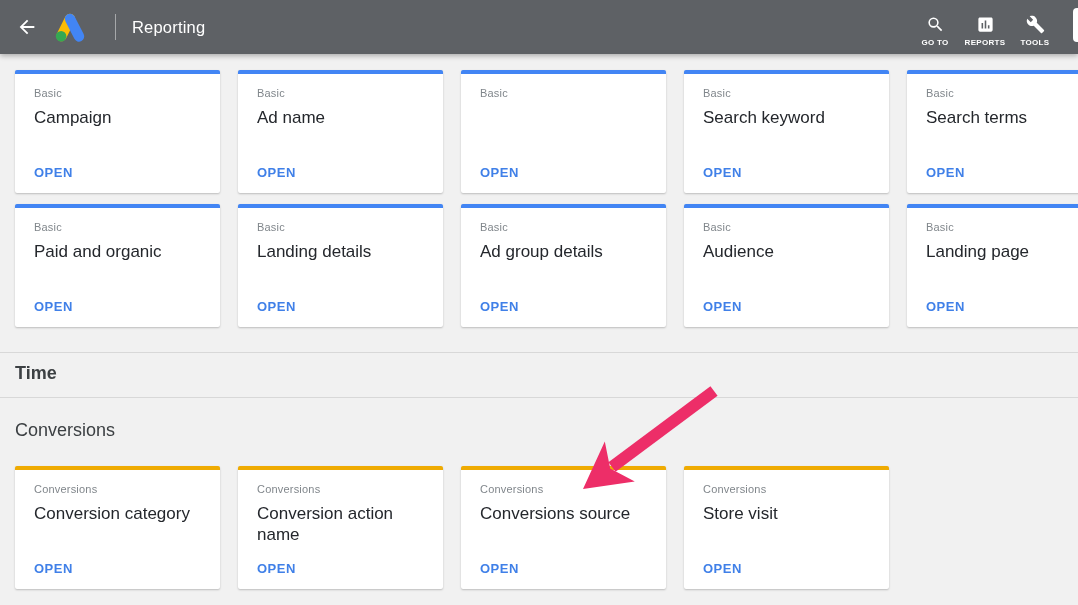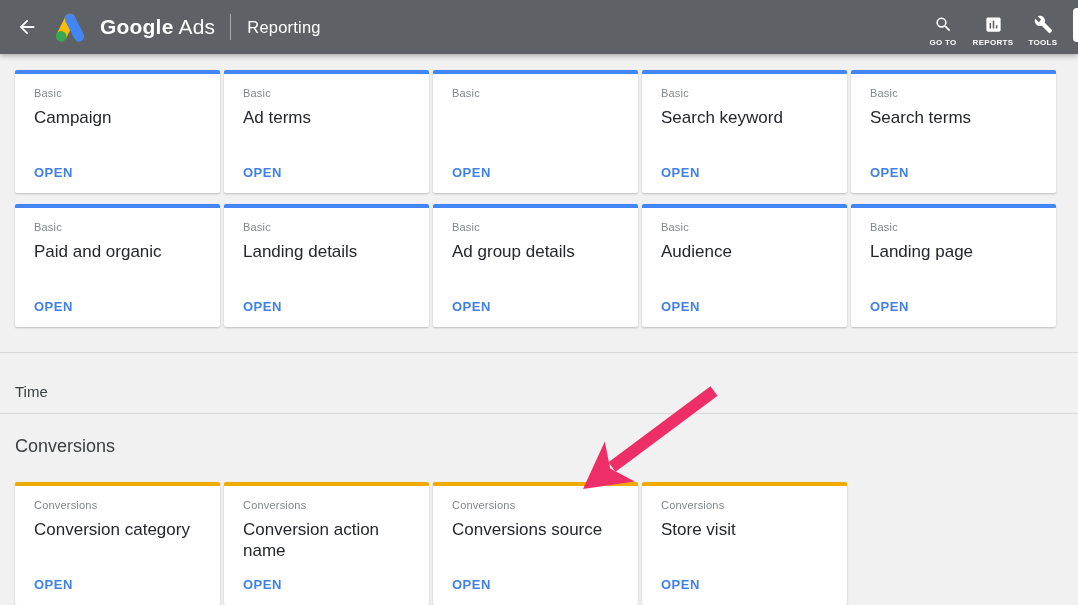--- a/index.html
+++ b/index.html
@@ -32,54 +32,54 @@
     width:34px;height:34px;display:flex;align-items:center;justify-content:center;
     cursor:pointer;flex:0 0 auto;
   }
   .back-btn svg{width:22px;height:22px;fill:#fff;}
   .logo{margin:0 9px 0 5px;flex:0 0 auto;display:flex;align-items:center;}
   .brand{font-size:21px;letter-spacing:.2px;white-space:nowrap;}
   .brand .g{font-weight:700;}
   .brand .a{font-weight:400;margin-left:5px;}
   .brand-divider{width:1px;height:26px;background:rgba(255,255,255,.45);margin:0 16px 0 15px;}
   .page-title{font-size:16.5px;font-weight:400;letter-spacing:.2px;}
-  .header-nav{margin-left:auto;display:flex;align-items:flex-start;padding-right:10px;}
+  .header-nav{margin-left:auto;display:flex;align-items:flex-start;padding-right:18px;}
   .nav-item{
     width:50px;display:flex;flex-direction:column;align-items:center;
     padding-top:8px;cursor:pointer;
   }
   .nav-item svg{width:19px;height:19px;fill:#fff;}
   .nav-label{font-size:8px;font-weight:700;margin-top:4px;letter-spacing:.3px;color:#fff;}
   .edge-sliver{
     position:absolute;right:-4px;top:8px;width:9px;height:34px;
     background:#fff;border-radius:4px;
   }
 
   
   main{padding-top:16px;position:relative;}
-  .cards-row{display:flex;gap:4px;padding-left:15px;margin-bottom:11px;}
+  .cards-row{display:flex;gap:18px;padding-left:15px;margin-bottom:11px;}
   .card{
     width:205px;min-width:205px;height:123px;background:#fff;
     border-top:4px solid var(--basic-accent);border-radius:2px;
     box-shadow:0 1px 2px rgba(0,0,0,.22);
     padding:13px 12px 13px 19px;
     display:flex;flex-direction:column;
   }
   .card.conv{border-top-color:var(--conversions-accent);}
   .card-cat{font-size:11px;color:var(--card-category);letter-spacing:.2px;}
   .card-title{font-size:17px;color:var(--card-title);margin-top:8px;line-height:21px;}
   .card-open{
     margin-top:auto;font-size:13px;font-weight:700;letter-spacing:.5px;
     color:var(--open-link);text-decoration:none;cursor:pointer;width:max-content;
   }
   .time-bar{
     margin-top:25px;
     border-top:1px solid #d8d8d8;border-bottom:1px solid #d8d8d8;
-    padding:30px 0 13px 15px;
-    font-size:15px;color:var(--section-label);
+    padding:10px 0 13px 15px;
+    font-size:18px;color:var(--section-label);font-weight:bold;
   }
   .conv-label{padding:22px 0 0 15px;font-size:18px;color:var(--section-label);}
   .conv-row{margin-top:25px;}
 
   
   .arrow-overlay{
     position:absolute;left:0;top:0;width:1078px;height:605px;
     z-index:20;pointer-events:none;
   }
   .arrow-overlay line{stroke:var(--arrow);}
@@ -96,23 +96,20 @@
   </div>
 
   <div class="logo">
     <svg width="42" height="36" viewBox="0 0 44 38">
       <line x1="13" y1="28.5" x2="22" y2="10.5" stroke="#FBBC04" stroke-width="11" stroke-linecap="round"></line>
       <line x1="22" y1="10.5" x2="31.5" y2="29" stroke="#4285F4" stroke-width="11" stroke-linecap="round"></line>
       <circle cx="12.6" cy="28.8" r="5.6" fill="#34A853"></circle>
     </svg>
   </div>
 
-  <div class="brand">
-    <span class="g">Google</span><span class="a">Ads</span>
-  </div>
 
   <div class="brand-divider"></div>
 
   <div class="page-title">Reporting</div>
 
   <nav class="header-nav">
     <div class="nav-item">
       <svg viewBox="0 0 24 24">
         <path d="M15.5 14h-.79l-.28-.27A6.47 6.47 0 0 0 16 9.5 6.5 6.5 0 1 0 9.5 16c1.61 0 3.09-.59 4.23-1.57l.27.28v.79l5 4.99L20.49 19l-4.99-5zm-6 0A4.5 4.5 0 1 1 14 9.5 4.49 4.49 0 0 1 9.5 14z"></path>
       </svg>
@@ -138,21 +135,21 @@
 <main>
 
   <section class="cards-row">
     <article class="card basic">
       <div class="card-cat">Basic</div>
       <div class="card-title">Campaign</div>
       <a class="card-open">OPEN</a>
     </article>
     <article class="card basic">
       <div class="card-cat">Basic</div>
-      <div class="card-title">Ad terms</div>
+      <div class="card-title">Ad name</div>
       <a class="card-open">OPEN</a>
     </article>
     <article class="card basic">
       <div class="card-cat">Basic</div>
       <a class="card-open">OPEN</a>
     </article>
     <article class="card basic">
       <div class="card-cat">Basic</div>
       <div class="card-title">Search keyword</div>
       <a class="card-open">OPEN</a>

